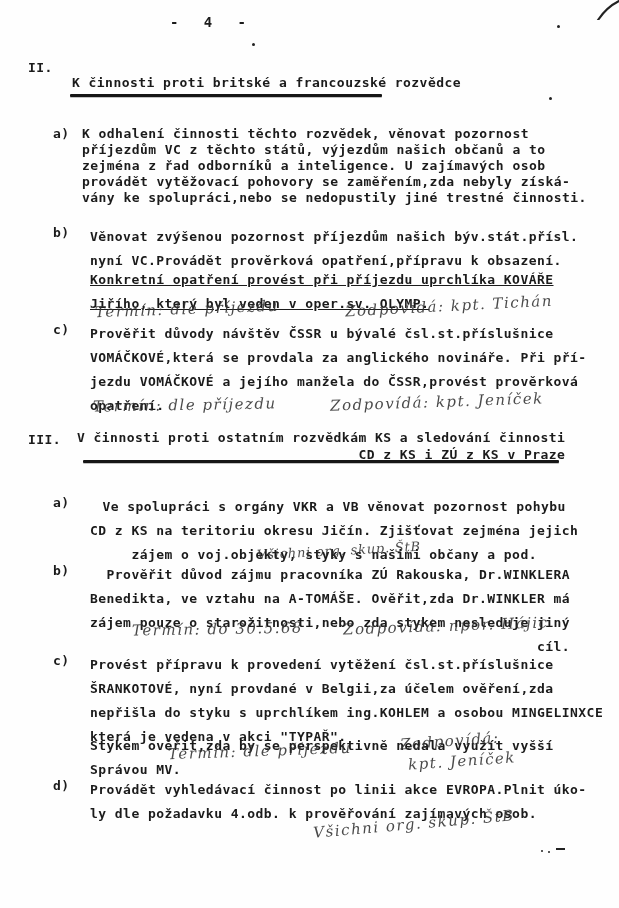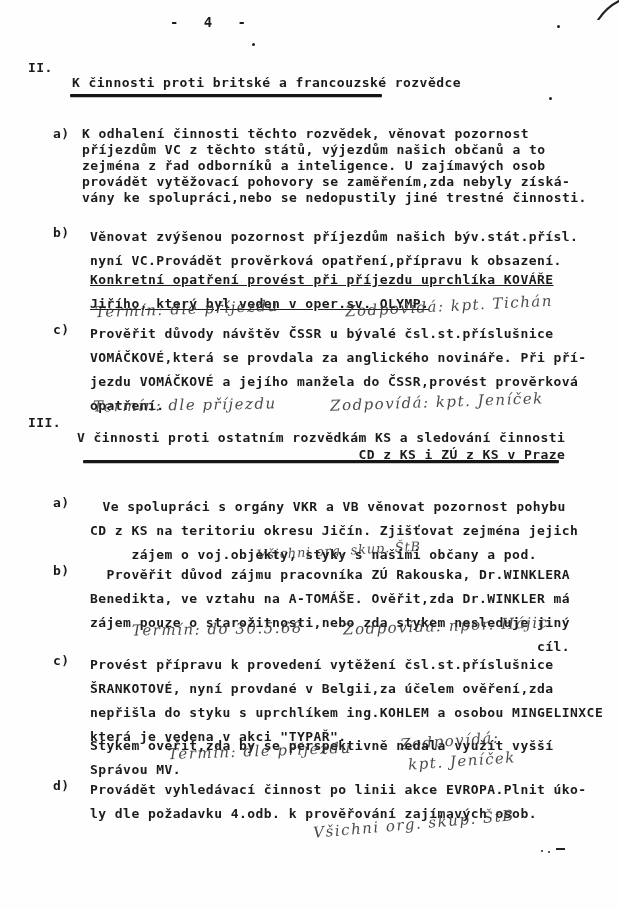--- a/index.html
+++ b/index.html
@@ -66,21 +66,21 @@
   <div class="hw" style="left:345px; top:297px; transform:rotate(-3deg);">Zodpovídá: kpt. Tichán</div>
 
   <div class="t" style="left:53px; top:322px;">c)</div>
   <div class="t lh20" style="left:82px; top:322px;">Prověřit důvody návštěv ČSSR u bývalé čsl.st.příslušnice
 VOMÁČKOVÉ,která se provdala za anglického novináře. Při pří-
 jezdu VOMÁČKOVÉ a jejího manžela do ČSSR,provést prověrková
 opatření.</div>
   <div class="hw" style="left:93px; top:396px; transform:rotate(-1deg);">Termín: dle příjezdu</div>
   <div class="hw" style="left:330px; top:393px; transform:rotate(-2deg);">Zodpovídá: kpt. Jeníček</div>
 
-  <div class="t" style="left:28px; top:415px;">III.</div>
+  <div class="t" style="left:28px; top:432px;">III.</div>
   <div class="t lh17" style="left:77px; top:429px;text-align:right;">V činnosti proti ostatním rozvědkám KS a sledování činnosti
 CD z KS i ZÚ z KS v Praze</div>
   <div class="rule" style="left:83px; top:460px; width:476px;"></div>
 
   <div class="t" style="left:53px; top:495px;">a)</div>
   <div class="t lh20" style="left:82px; top:495px;text-align:center;">Ve spolupráci s orgány VKR a VB věnovat pozornost pohybu
 CD z KS na teritoriu okresu Jičín. Zjišťovat zejména jejich
 zájem o voj.objekty, styky s našimi občany a pod.</div>
   <div class="hw small" style="left:257px; top:543px; transform:rotate(-3deg);">Všichni org. skup. ŠtB</div>
 

